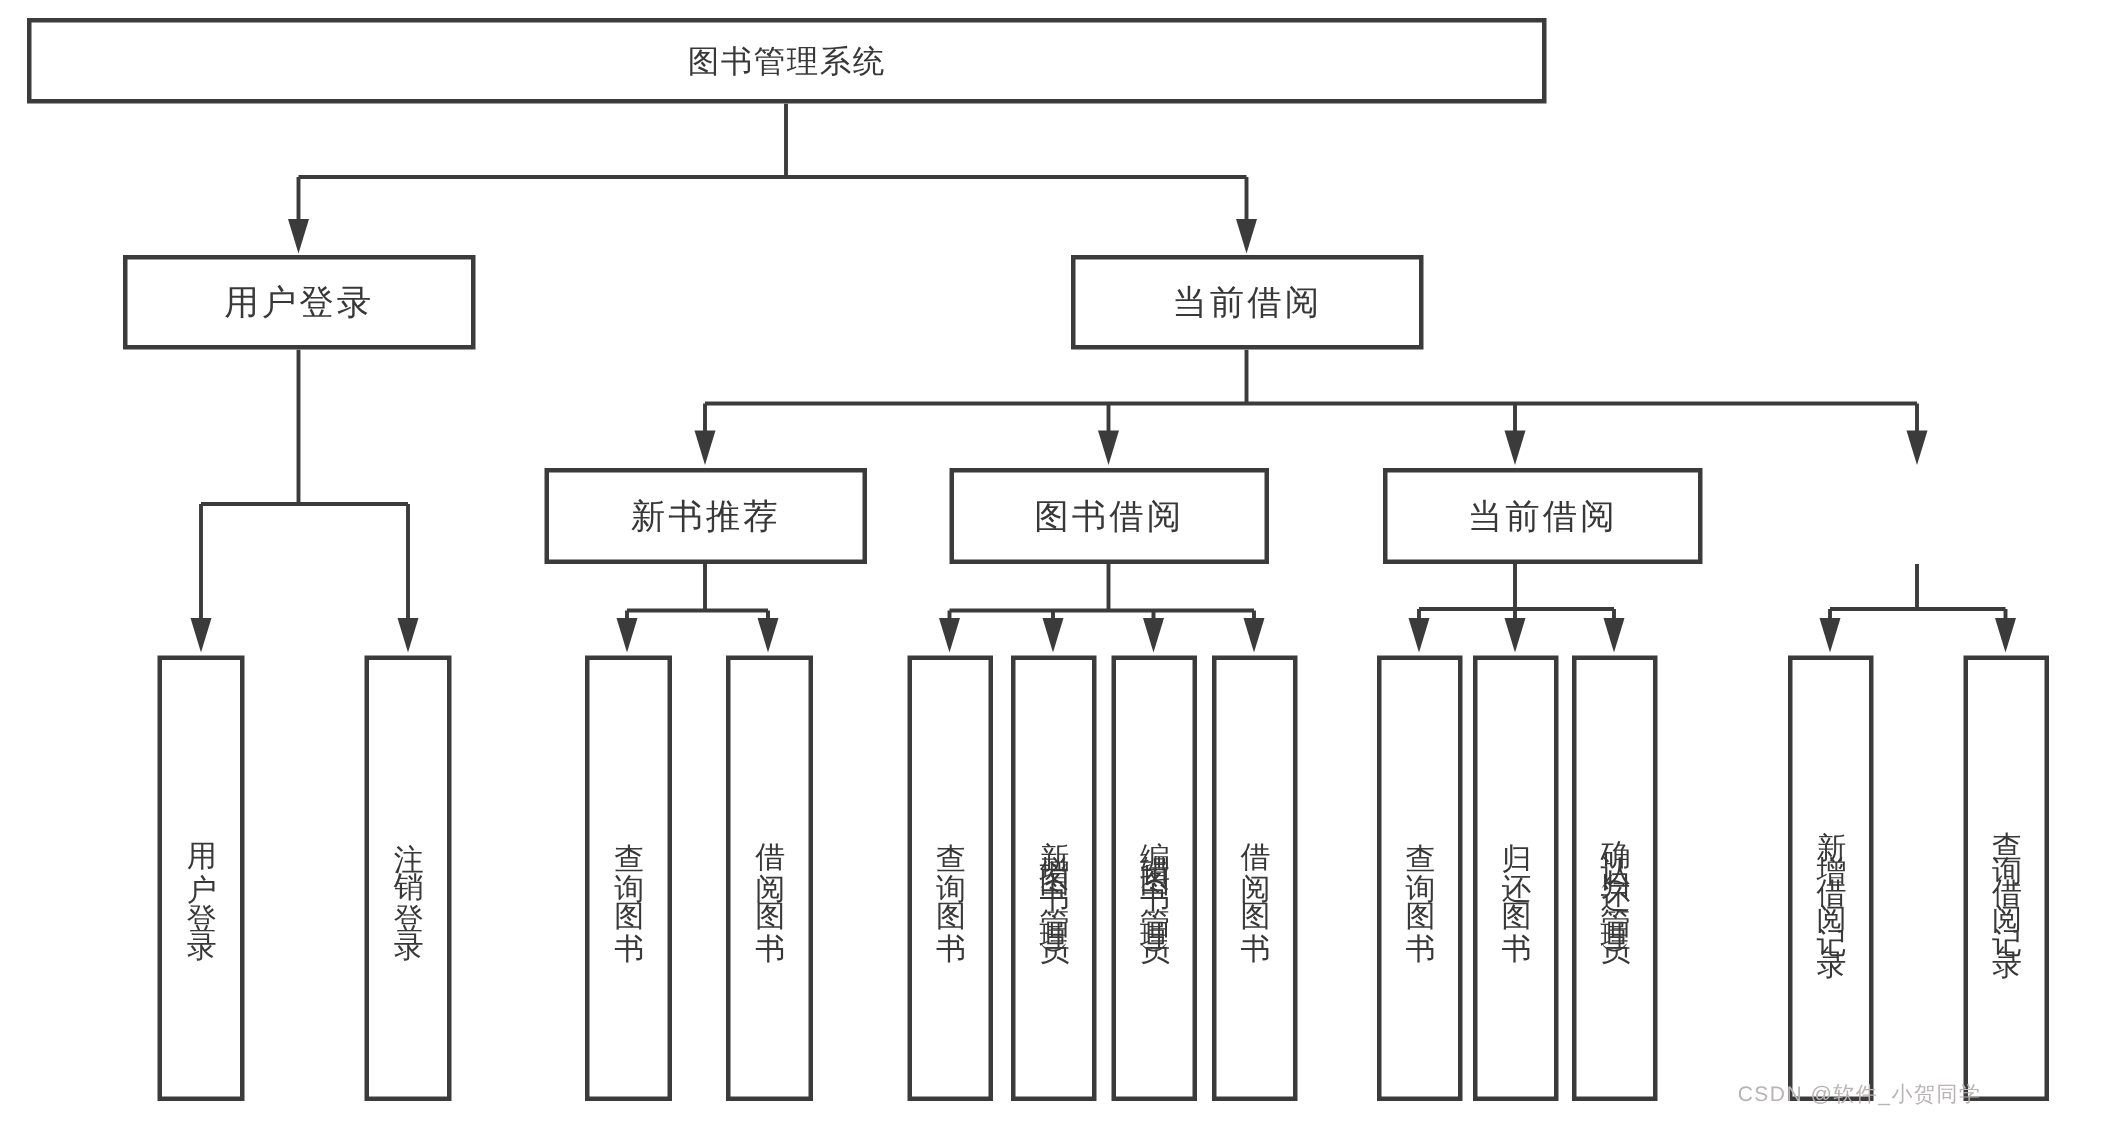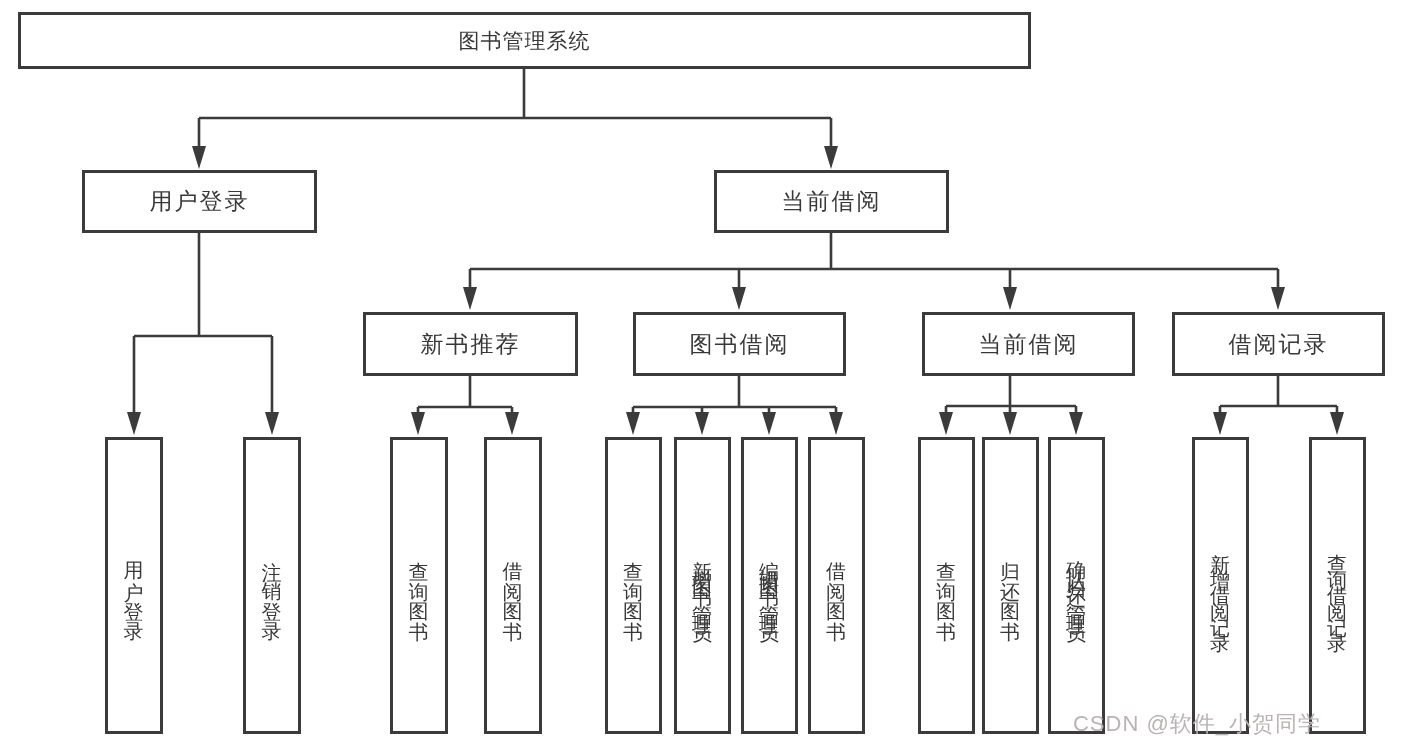--- a/index.html
+++ b/index.html
@@ -42,21 +42,21 @@
   .vnode .label{
     writing-mode:vertical-rl;
     text-orientation:mixed;
     font-size:20px;
     line-height:1;
     letter-spacing:12px;
   }
   .watermark{
     position:absolute;
     right:14px;bottom:8px;
-    font-size:22px;
+    font-size:14px;
     color:var(--wm-color);
     z-index:5;
     white-space:nowrap;
     letter-spacing:1px;
     text-align:right;
   }
 </style>
 </head>
 <body>
 
@@ -111,23 +111,20 @@
 
   <div class="node hnode" style="left:363px;top:312px;width:215px;height:64px">
     <span class="label">新书推荐</span>
   </div>
   <div class="node hnode" style="left:633px;top:312px;width:213px;height:64px">
     <span class="label">图书借阅</span>
   </div>
   <div class="node hnode" style="left:922px;top:312px;width:213px;height:64px">
     <span class="label">当前借阅</span>
   </div>
-  <div class="node hnode" style="left:1172px;top:312px;width:213px;height:64px">
-    <span class="label">借阅记录</span>
-  </div>
 
   <div class="node vnode" style="left:105px;top:437px;width:58px;height:297px">
     <span class="label" style="letter-spacing: 20px;">用户登录</span>
   </div>
   <div class="node vnode" style="left:243px;top:437px;width:58px;height:297px">
     <span class="label" style="letter-spacing: 20px;">注销登录</span>
   </div>
 
   <div class="node vnode" style="left:390px;top:437px;width:58px;height:297px">
     <span class="label" style="letter-spacing: 20px;">查询图书</span>

